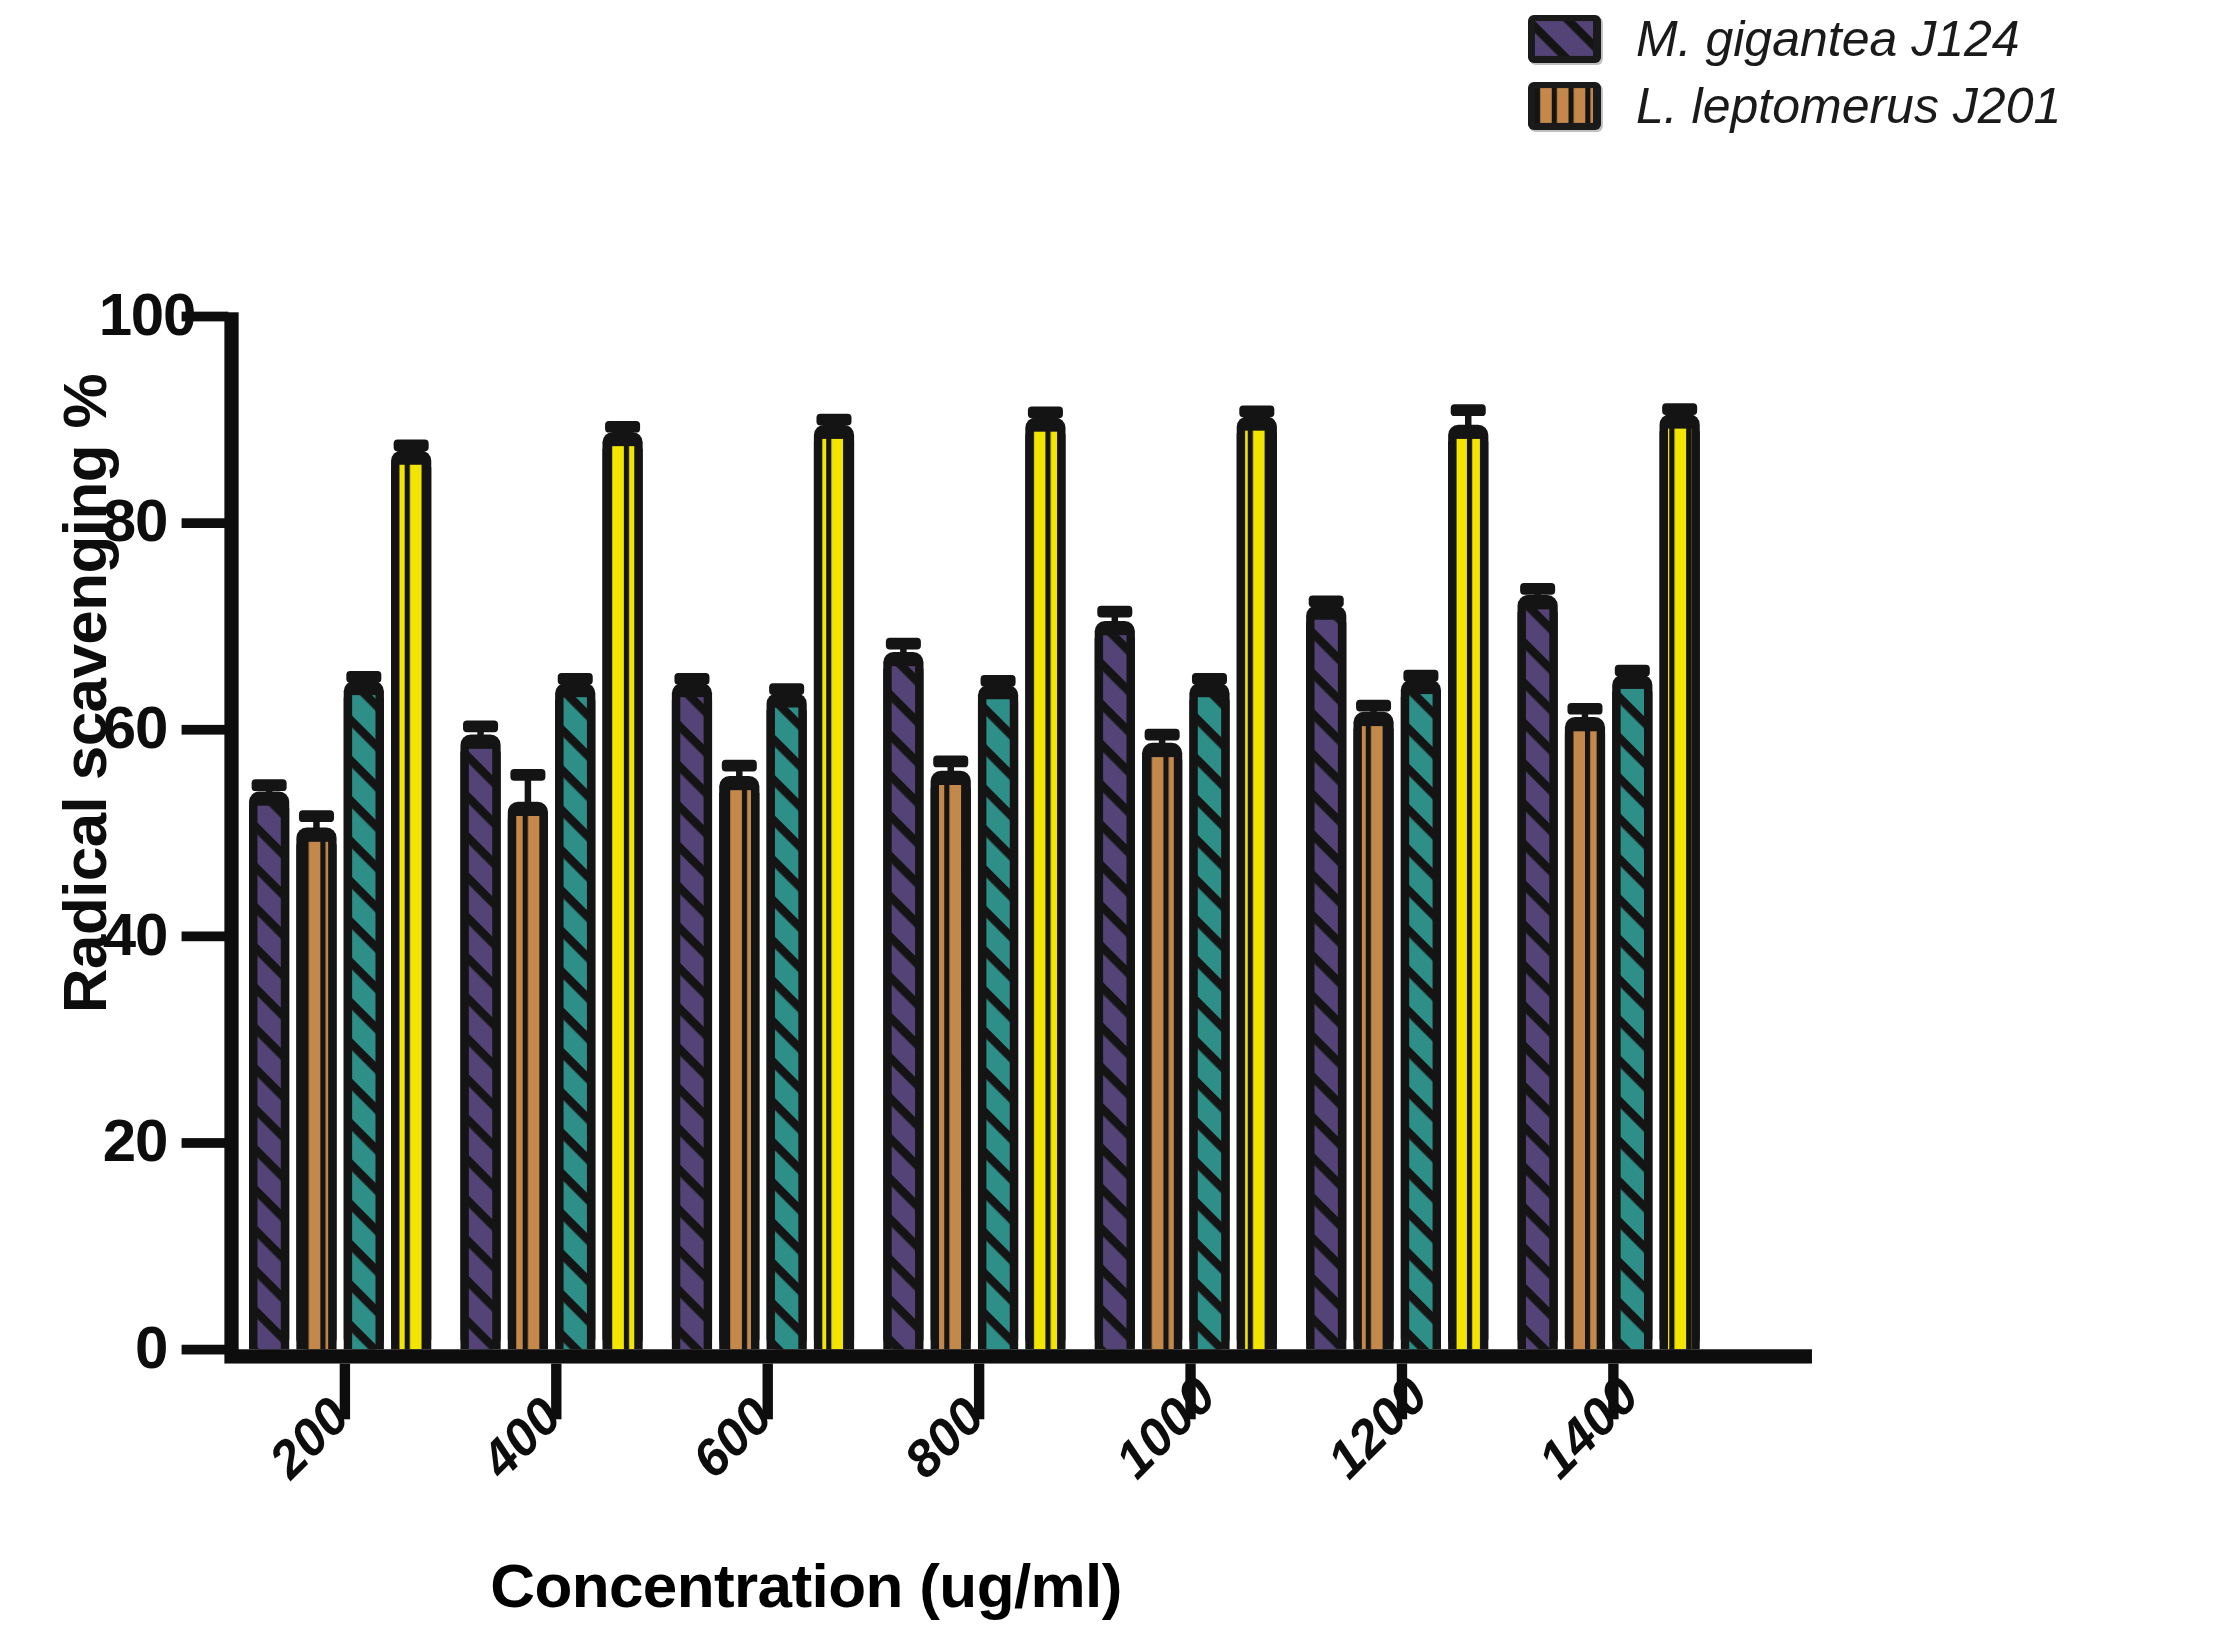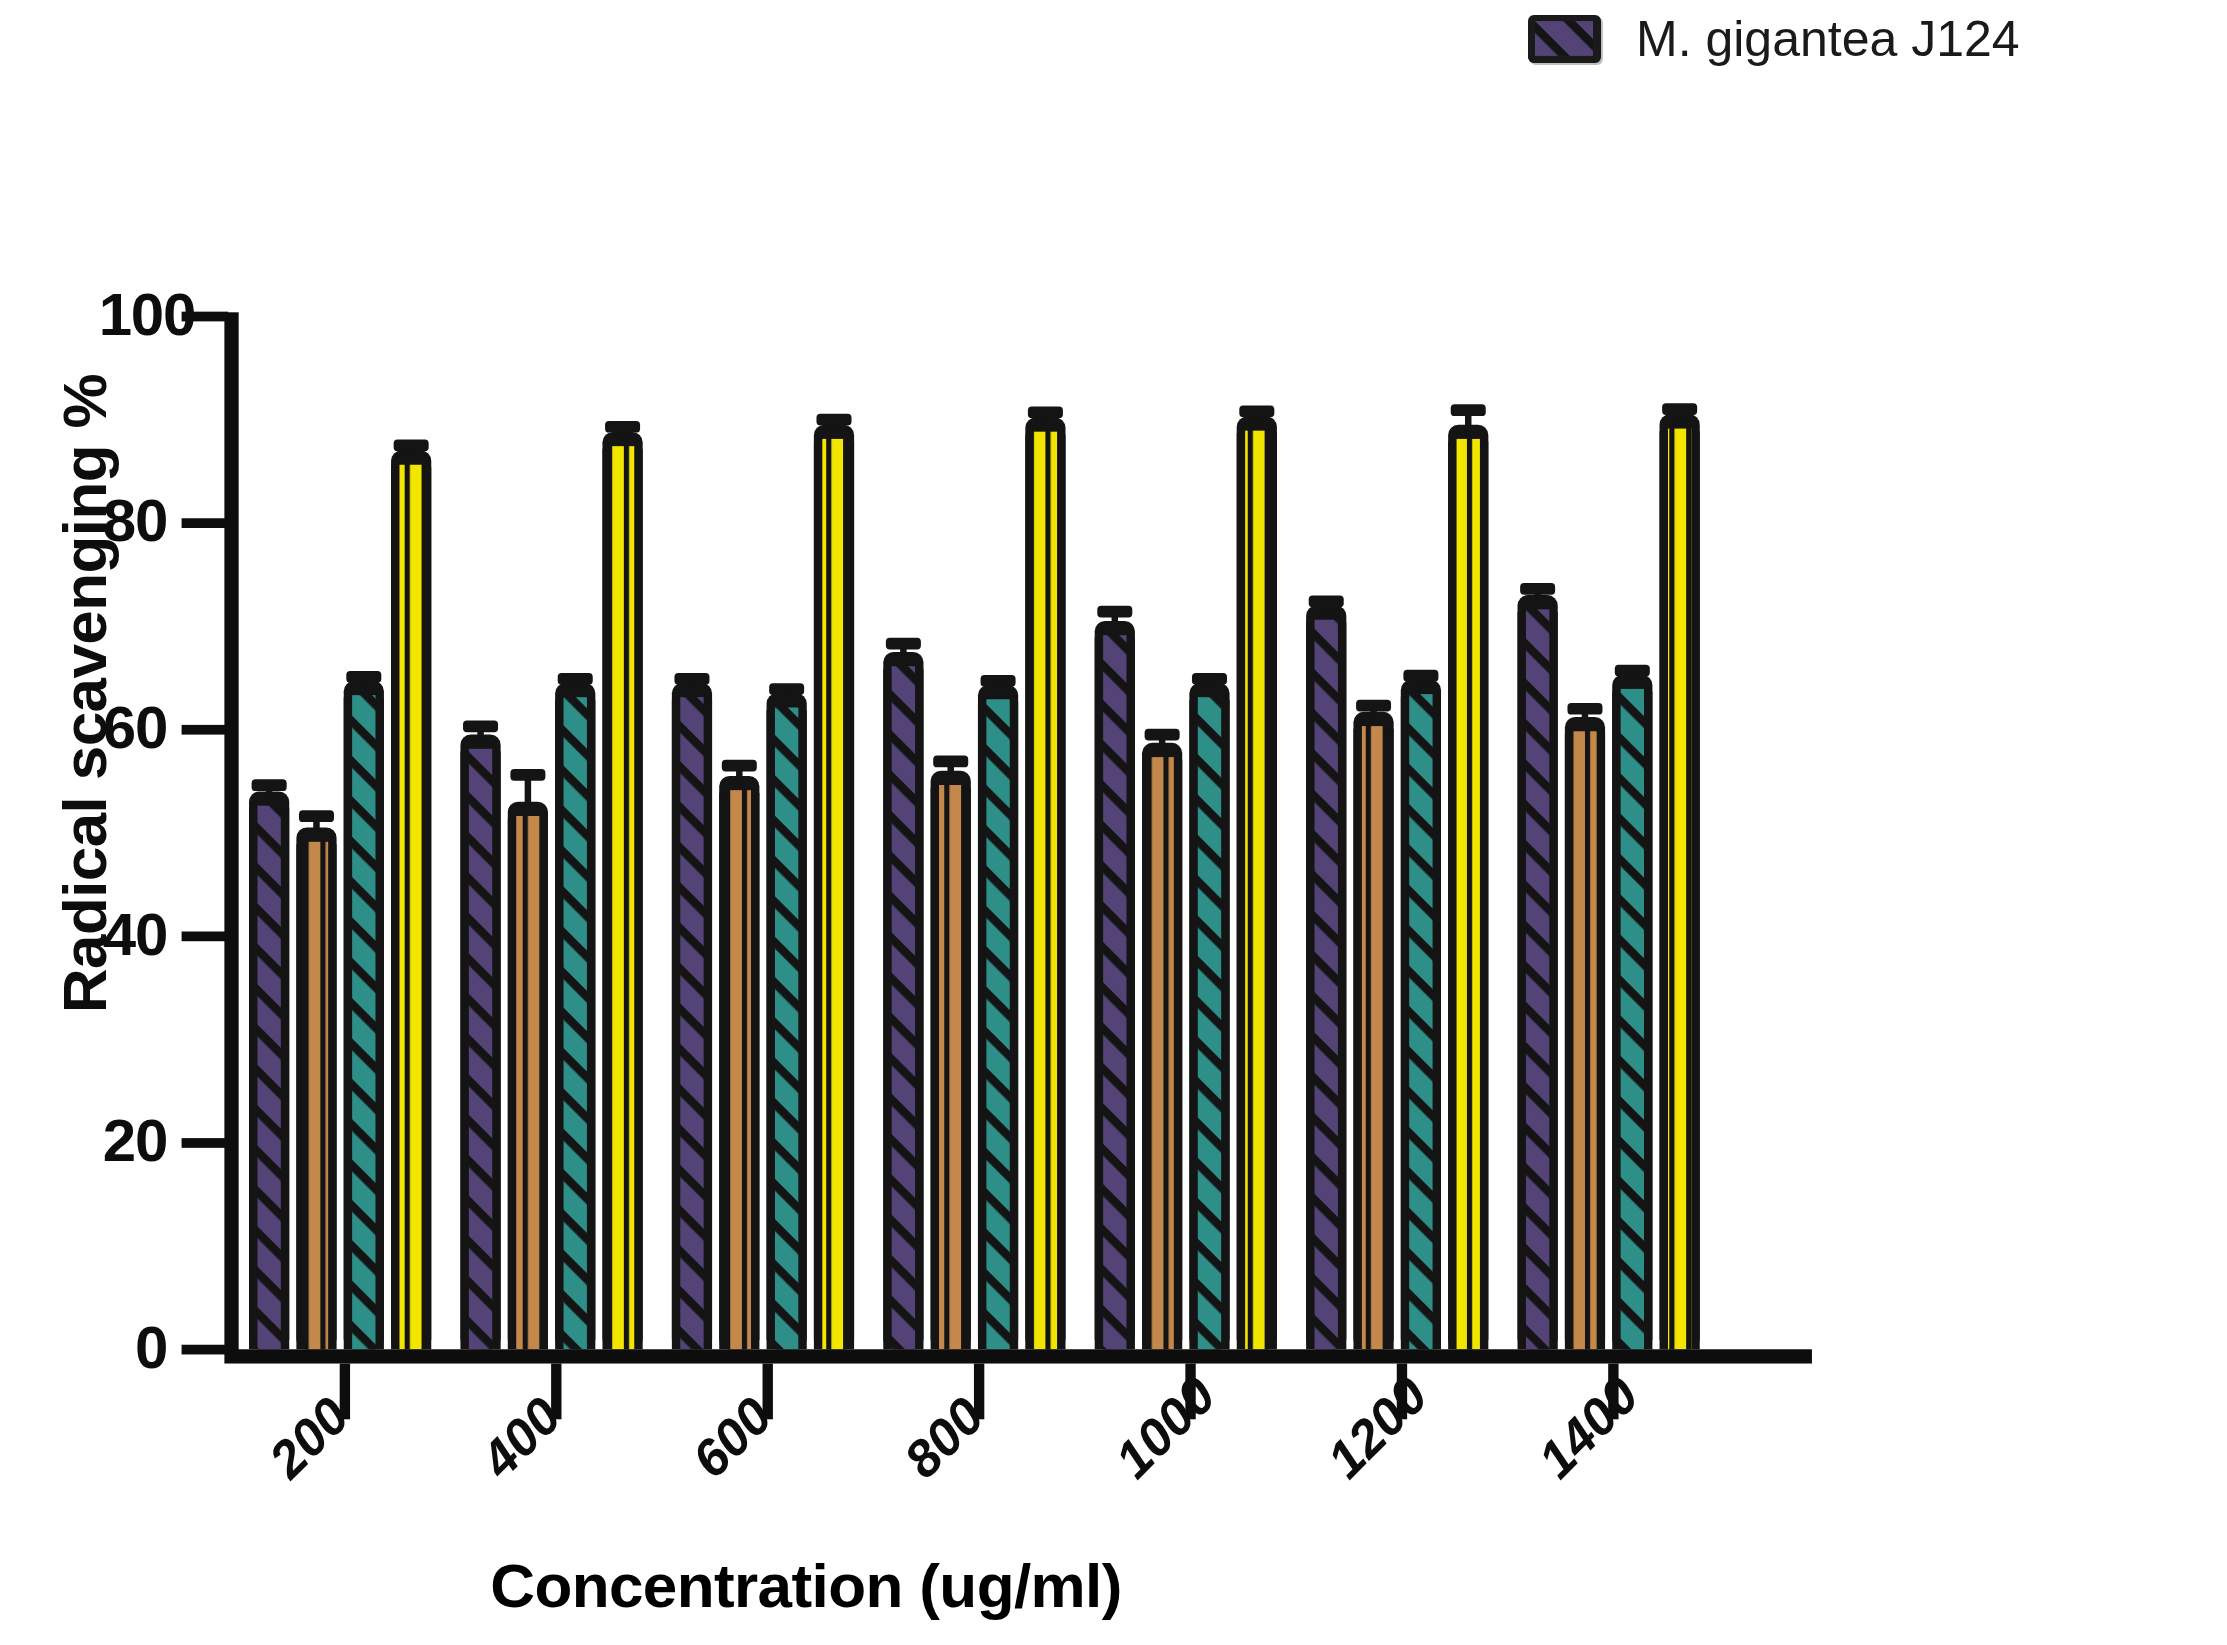--- a/index.html
+++ b/index.html
@@ -11,21 +11,21 @@
   .legend-swatch{
     width:73px;height:48px;background:#1a1a1a;border-radius:5.8px;
     position:relative;overflow:hidden;flex:0 0 auto;
     box-shadow:1.9px 1.9px 0 rgba(0,0,0,.25);
   }
   .legend-swatch .fill{position:absolute;left:7.1px;top:6.5px;right:7.1px;bottom:6.5px;}
   .legend-label{
     margin-left:35px;font-size:50px;line-height:1;color:#1a1a1a;
     white-space:nowrap;font-weight:400;
   }
-  .legend-label.ital{}
+  .legend-label.ital{font-style:italic;}
 
   
   #chart{position:absolute;left:0;top:0;width:2227px;height:1646px;}
 
   
   #ylabel{
     position:absolute;left:-305px;top:658px;width:778px;text-align:center;
     transform:rotate(-90deg);transform-origin:center center;
     font-size:62px;font-weight:700;color:#0d0d0d;letter-spacing:-0.6px;
   }
@@ -48,20 +48,28 @@
 <body>
 
 <div id="legend">
   <div class="legend-row">
     <span class="legend-swatch">
       <span class="fill" id="sw0"><svg width="58" height="35" viewBox="0 0 90 54">
             <rect width="90" height="54" fill="url(#pat0)"></rect>
           </svg></span>
     </span>
     <span class="legend-label ital">M. gigantea J124</span>
+  </div>
+  <div class="legend-row">
+    <span class="legend-swatch">
+      <span class="fill" id="sw1"><svg width="58" height="35" viewBox="0 0 90 54">
+            <rect width="90" height="54" fill="url(#pat1)"></rect>
+          </svg></span>
+    </span>
+    <span class="legend-label ital">L. leptomerus J201</span>
   </div>
 </div>
 
 <div id="chart">
   <svg id="plot" width="2227" height="1646" viewBox="0 0 3434 2537">
       <defs>
         <pattern id="pat0" patternUnits="userSpaceOnUse" width="44" height="44" patternTransform="rotate(45)">
           <rect width="44" height="44" fill="#544377"></rect>
           <rect x="0" y="0" width="44" height="13" fill="#141414"></rect>
         </pattern>

